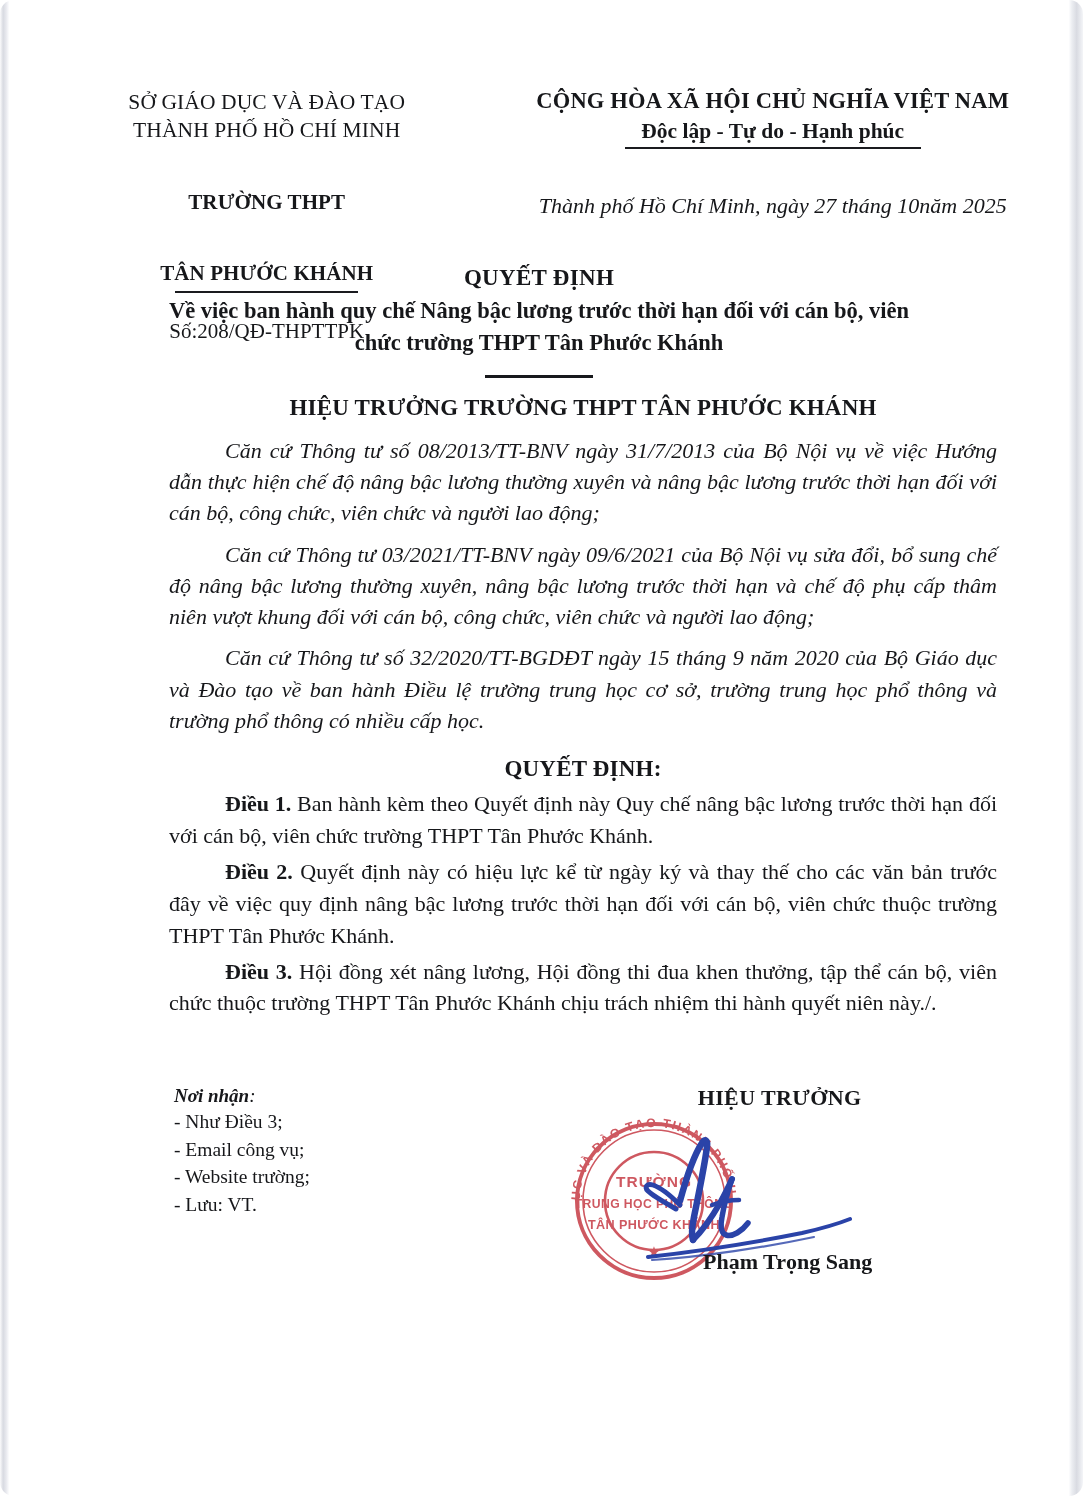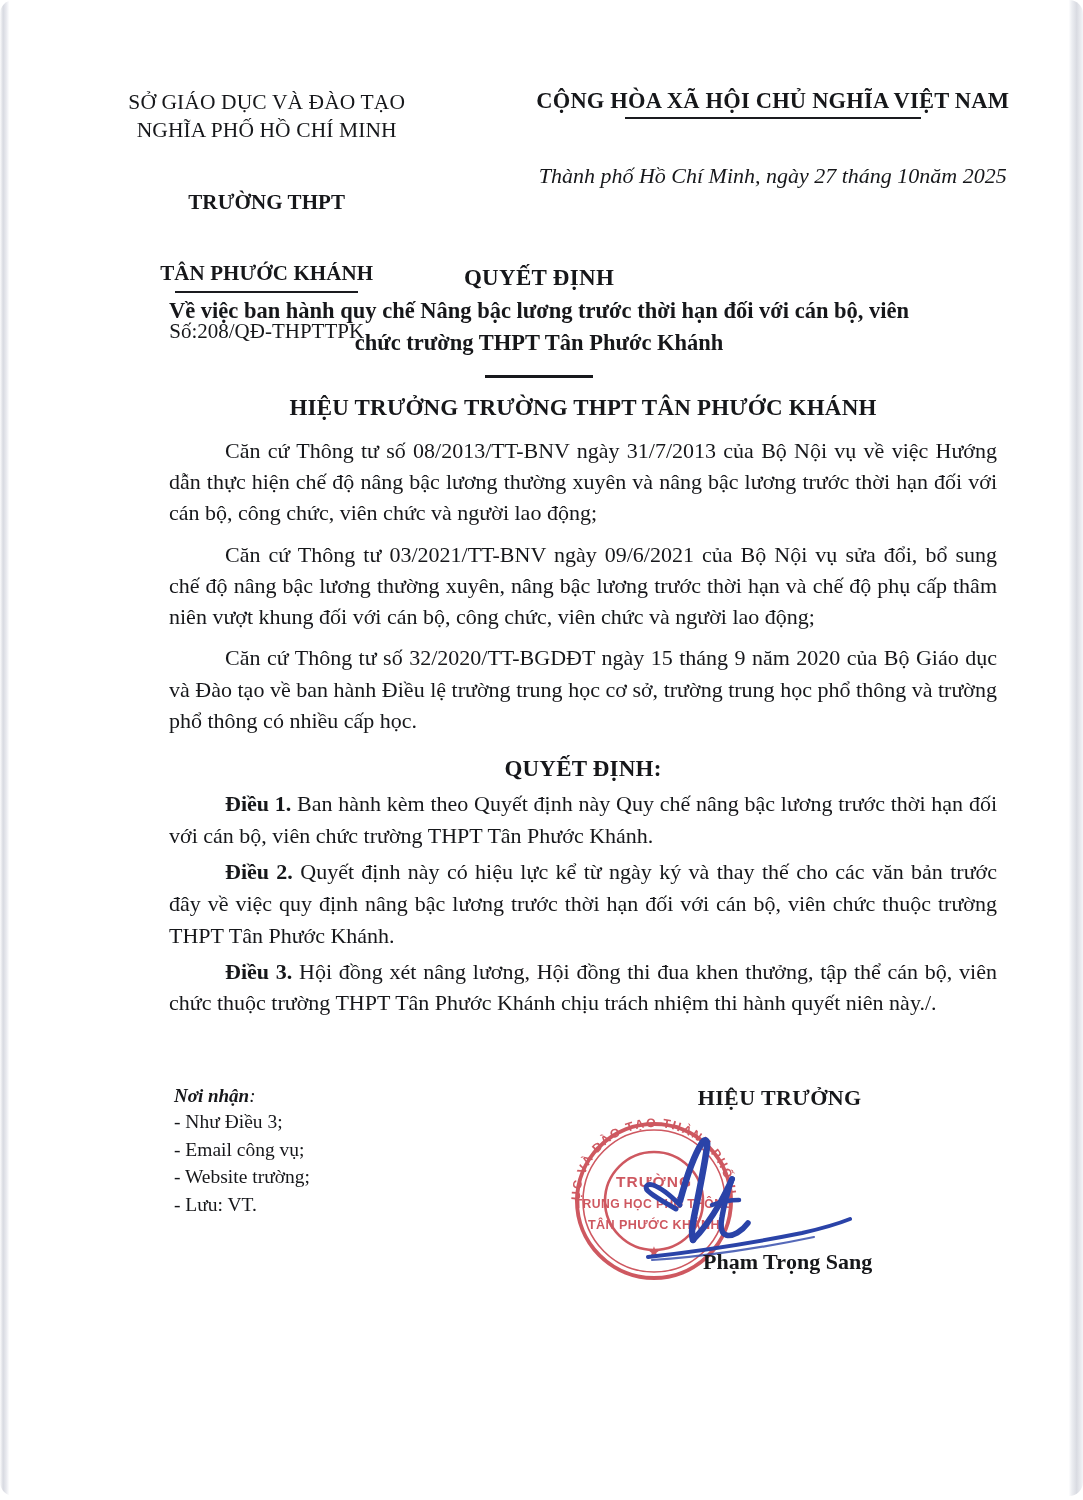--- a/index.html
+++ b/index.html
@@ -137,20 +137,21 @@
     top: 395px;
   }
   .authority {
     text-align: center;
     font-weight: bold;
     font-size: 23px;
     letter-spacing: .2px;
     margin-bottom: 14px;
   }
   p.preamble {
+    font-style: italic;
     font-size: 22px;
     line-height: 1.42;
     text-align: justify;
     margin: 0 0 10px 0;
     text-indent: 56px;
   }
   .decide-head {
     text-align: center;
     font-weight: bold;
     font-size: 23px;
@@ -230,28 +231,29 @@
 
 <div class="page">
   <div class="edge-left"></div>
   <div class="edge-right"></div>
 
   <div class="sheet">
 
     <div class="header">
       <div class="hdr-left">
         <div class="org-line">SỞ GIÁO DỤC VÀ ĐÀO TẠO</div>
-        <div class="org-line">NGHĨA PHỐ HỒ CHÍ MINH</div>
+        <div class="org-line">THÀNH PHỐ HỒ CHÍ MINH</div>
         <div class="org-line bold">TRƯỜNG THPT</div>
         <div class="org-line bold">TÂN PHƯỚC KHÁNH</div>
         <div class="rule-short"></div>
         <div class="doc-no">Số:208/QĐ-THPTTPK</div>
       </div>
       <div class="hdr-right">
         <div class="nation">CỘNG HÒA XÃ HỘI CHỦ NGHĨA VIỆT NAM</div>
+        <div class="motto">Độc lập - Tự do - Hạnh phúc</div>
         <div class="rule-motto"></div>
         <div class="place-date">Thành phố Hồ Chí Minh, ngày 27 tháng 10năm 2025</div>
       </div>
     </div>
 
     <div class="title-block">
       <div class="title-main">QUYẾT ĐỊNH</div>
       <div class="title-sub">Về việc ban hành quy chế Nâng bậc lương trước thời hạn đối với cán bộ, viên chức trường THPT Tân Phước Khánh</div>
       <div class="rule-title"></div>
     </div>

